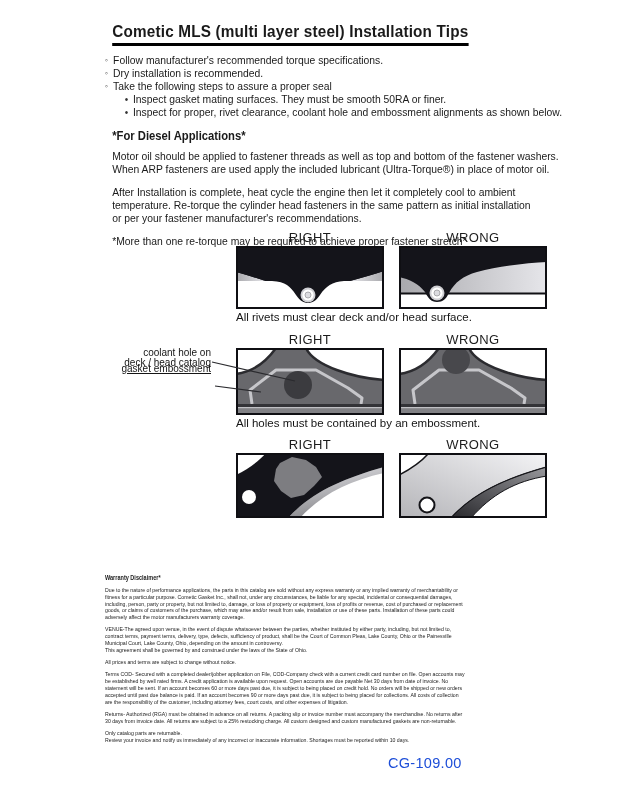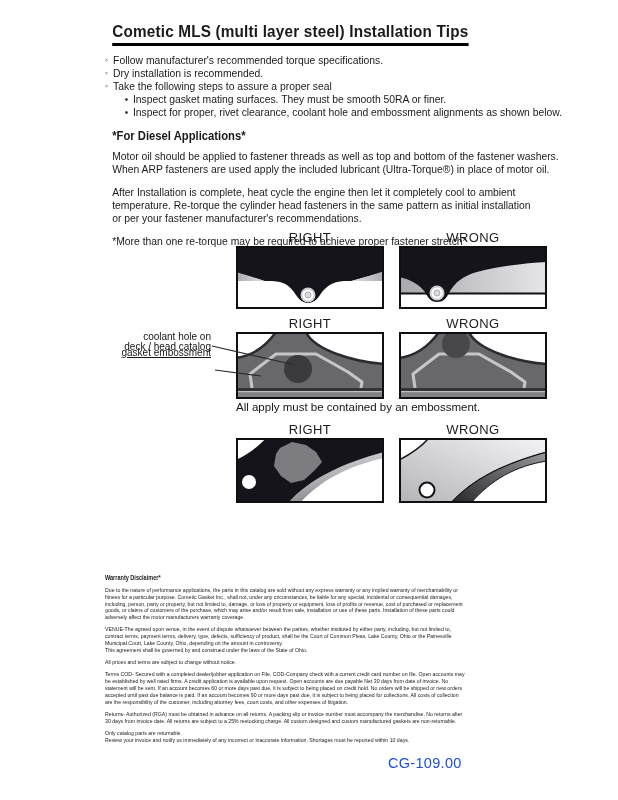--- a/index.html
+++ b/index.html
@@ -142,20 +142,21 @@
           <rect x="0" y="48.5" width="148" height="14.5" fill="#ffffff"></rect>
           <path d="M0,0 H148 V16 C128,17 100,20 78,26 C64,30 56,36 50,47 C47,53 44,56 38,56 C32,56 29,52 26,46 C20,38 10,33 0,31 Z" fill="#14141a"></path>
           <g>
             <circle cx="38" cy="47" r="7.5" fill="#cfcfd3"></circle>
             <circle cx="38" cy="47" r="5.6" fill="#ffffff"></circle>
             <circle cx="38" cy="47" r="3" fill="#dcdce0" stroke="#9a9a9e" stroke-width="0.8"></circle>
           </g>
           <rect x="1" y="1" width="146" height="61" fill="none" stroke="#0f0f13" stroke-width="2"></rect>
         </svg>
       </div>
+      <div class="fig-caption">All rivets must clear deck and/or head surface.</div>
     </div>
 
     <div class="fig-row">
       <div class="callout callout-1">coolant hole on
 deck / head catalog</div>
       <div class="callout callout-2">gasket embossment</div>
       <svg class="leader-lines" width="462" height="100" viewBox="0 0 462 100">
         <line x1="107" y1="30" x2="190" y2="49" stroke="#2a2a2e" stroke-width="1.2"></line>
         <line x1="110" y1="54" x2="156" y2="60" stroke="#2a2a2e" stroke-width="1.2"></line>
       </svg>
@@ -182,21 +183,21 @@
           <path d="M0,26 C16,24 30,14 40,0" fill="none" stroke="#2b2b2f" stroke-width="2.5"></path>
           <path d="M70,0 C78,18 118,30 148,32" fill="none" stroke="#2b2b2f" stroke-width="2.5"></path>
           <path d="M16,56 L14,42 L40,22 L80,22 L112,40 L126,50 L125,56" fill="none" stroke="#c6c6ca" stroke-width="3" stroke-linejoin="round"></path>
           <circle cx="57" cy="12" r="14" fill="#48484c"></circle>
           <rect x="0" y="56" width="148" height="3" fill="#333337"></rect>
           <rect x="0" y="59" width="148" height="8" fill="#818185"></rect>
           <rect x="0" y="59" width="148" height="1.2" fill="#c0c0c4"></rect>
           <rect x="1" y="1" width="146" height="65" fill="none" stroke="#0f0f13" stroke-width="2"></rect>
         </svg>
       </div>
-      <div class="fig-caption">All apply must be contained by an embossment.</div>
+      <div class="fig-caption">All holes must be contained by an embossment.</div>
     </div>
 
     <div class="fig-row">
       <div class="fig-labels">
         <span>RIGHT</span>
         <span>WRONG</span>
       </div>
       <div class="fig-panels">
         <svg width="148" height="65" viewBox="0 0 148 65">
           <rect x="0" y="0" width="148" height="65" fill="#ffffff"></rect>

